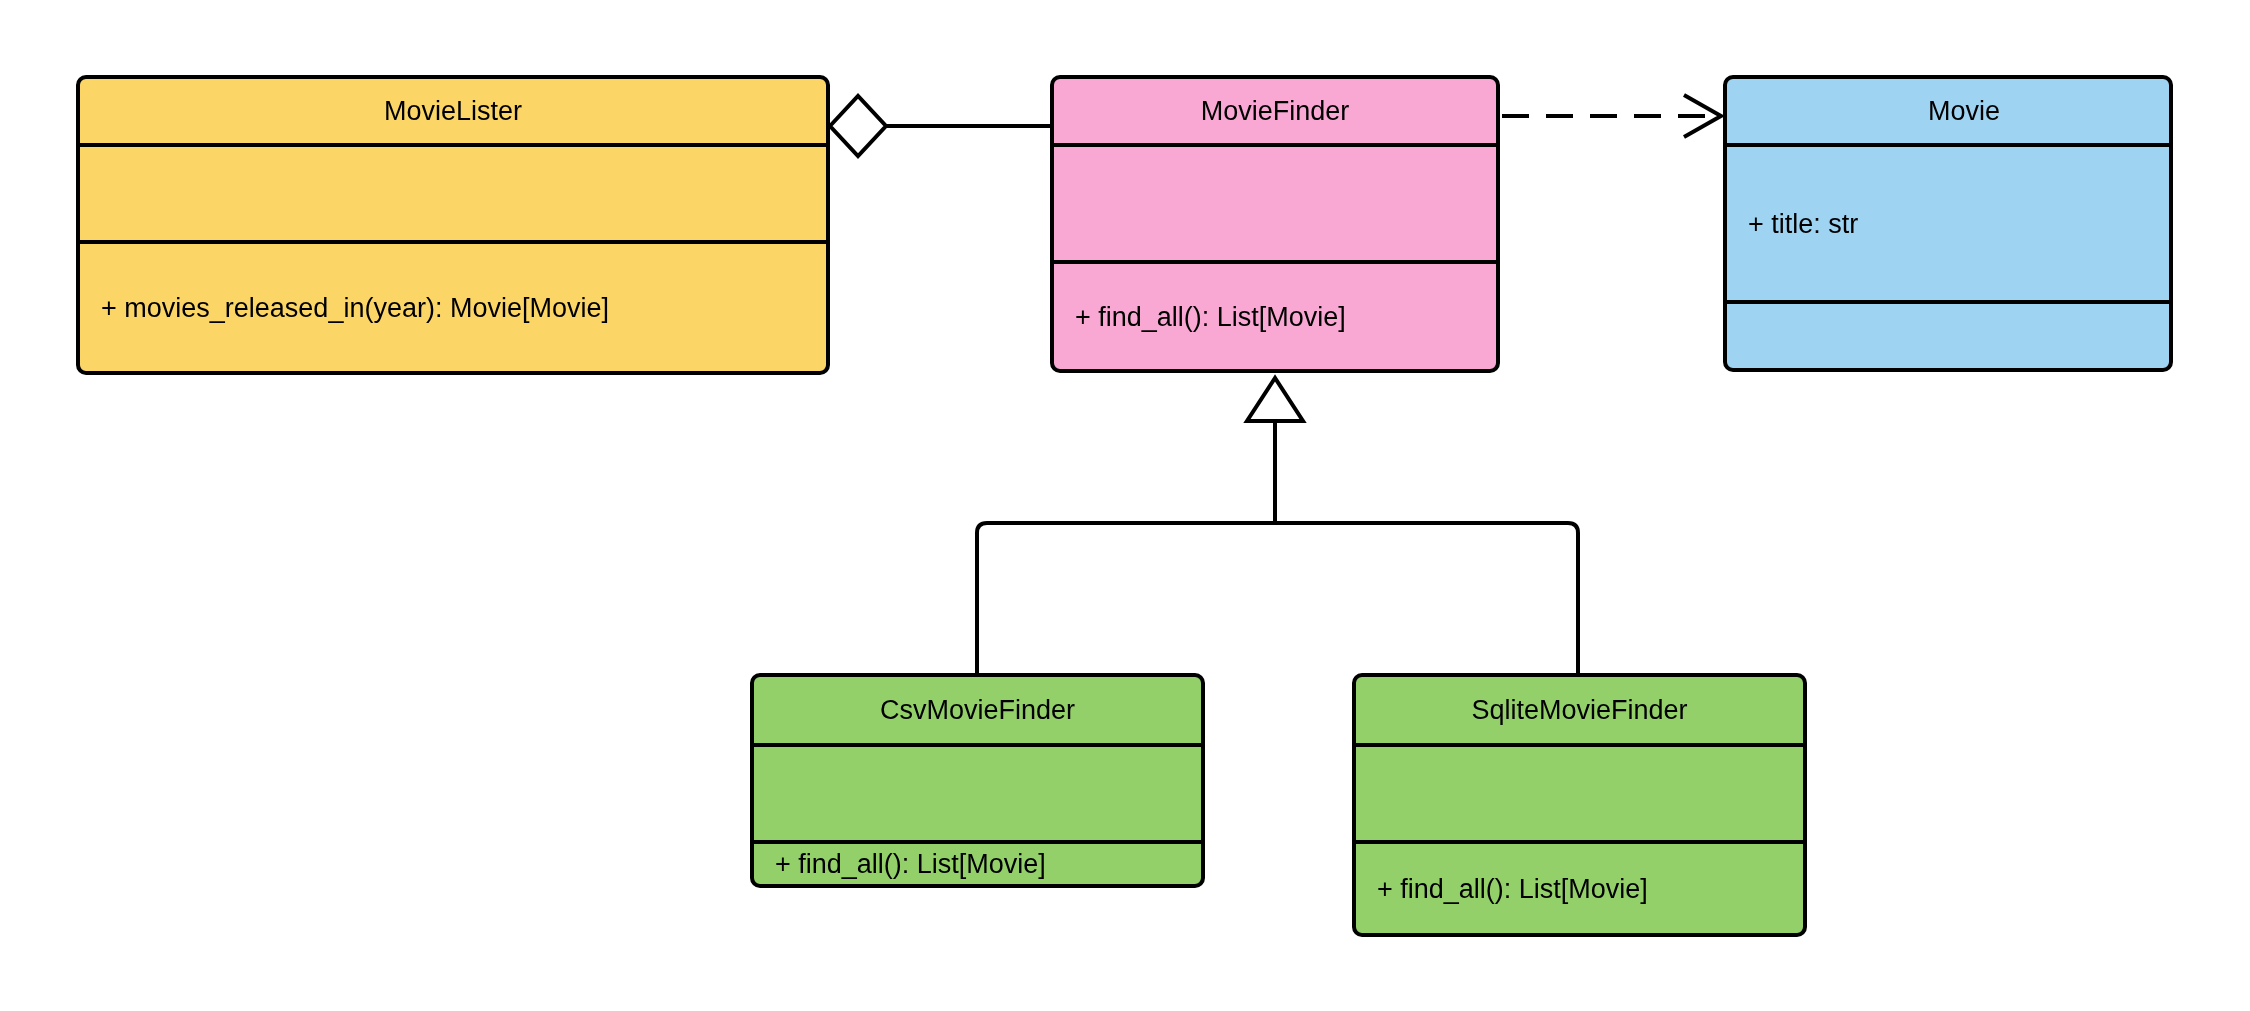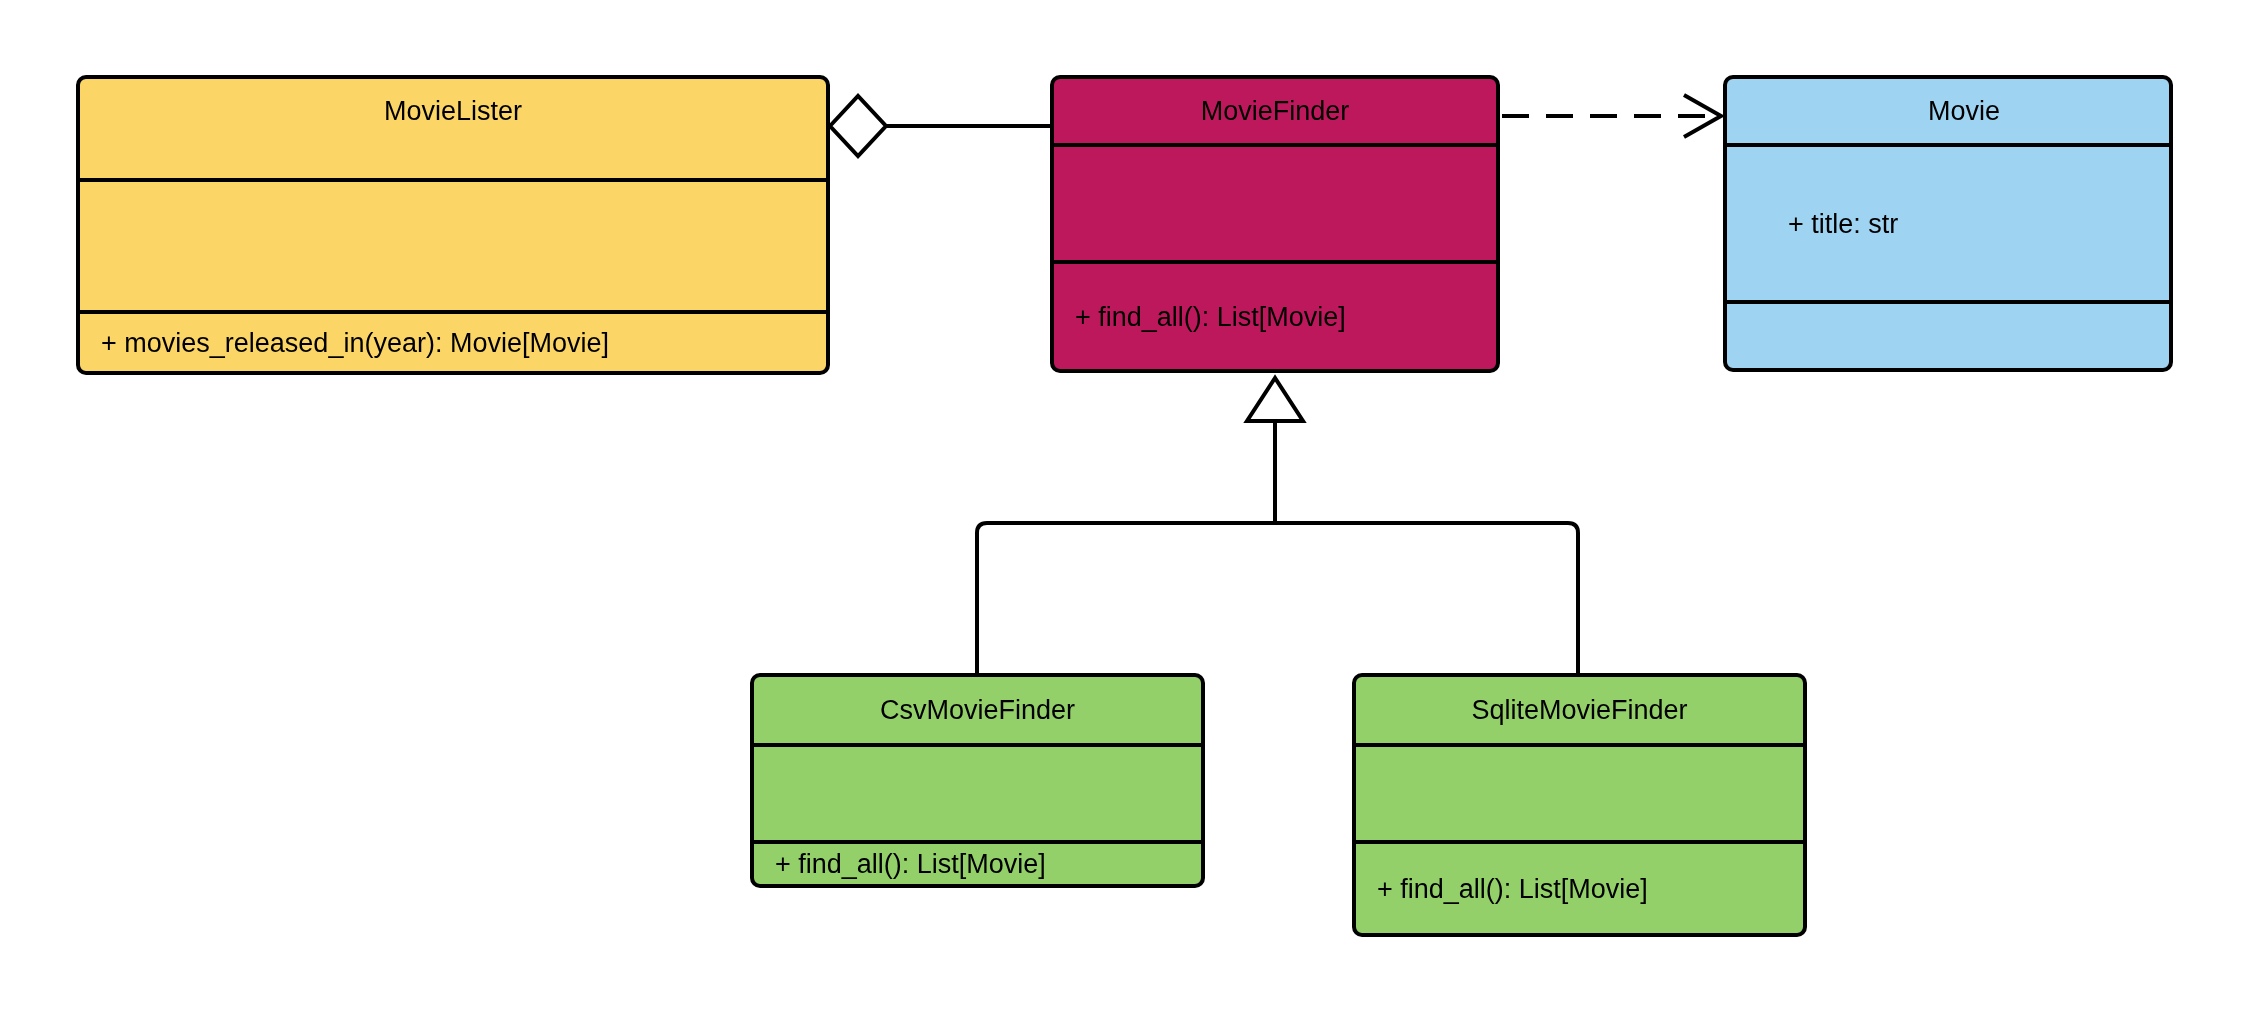--- a/index.html
+++ b/index.html
@@ -58,40 +58,40 @@
   #box-moviefinder   { left: 1050px; top: 75px;  width: 450px; height: 298px; }
   #box-movie         { left: 1723px; top: 75px;  width: 450px; height: 297px; }
   #box-csv           { left: 750px;  top: 673px; width: 455px; height: 215px; }
   #box-sqlite        { left: 1352px; top: 673px; width: 455px; height: 264px; }
 
   #box-movielister .uml-title { height: 64px; }
   #box-movielister .attrs     { height: 97px; }
   #box-moviefinder .uml-title { height: 64px; }
   #box-moviefinder .attrs     { height: 117px; }
   #box-movie .uml-title       { height: 64px; margin-left: 32px; }
-  #box-movie .attrs           { height: 157px; padding-left: 40px; }
+  #box-movie .attrs           { height: 157px; }
   #box-csv .uml-title         { height: 66px; }
   #box-csv .attrs             { height: 97px; }
   #box-sqlite .uml-title      { height: 66px; }
   #box-sqlite .attrs          { height: 97px; }
 </style>
 </head>
 <body>
 
 <div id="canvas">
 
-  <div class="uml-box" id="box-movielister" style="background-color: rgb(251, 214, 103); gap: 35px;">
+  <div class="uml-box" id="box-movielister" style="background-color: rgb(251, 214, 103);">
     <div class="uml-title">MovieLister</div>
     <div class="uml-compartment attrs"></div>
     <div class="uml-compartment grow">
       <div class="member-row">+ movies_released_in(year): Movie[Movie]</div>
     </div>
   </div>
 
-  <div class="uml-box" id="box-moviefinder" style="background-color: #be185d;">
+  <div class="uml-box" id="box-moviefinder" style="background-color: #f9a8d4;">
     <div class="uml-title">MovieFinder</div>
     <div class="uml-compartment attrs"></div>
     <div class="uml-compartment grow">
       <div class="member-row">+ find_all(): List[Movie]</div>
     </div>
   </div>
 
   <div class="uml-box" id="box-movie" style="background-color: rgb(158, 211, 242);">
     <div class="uml-title">Movie</div>
     <div class="uml-compartment attrs">

